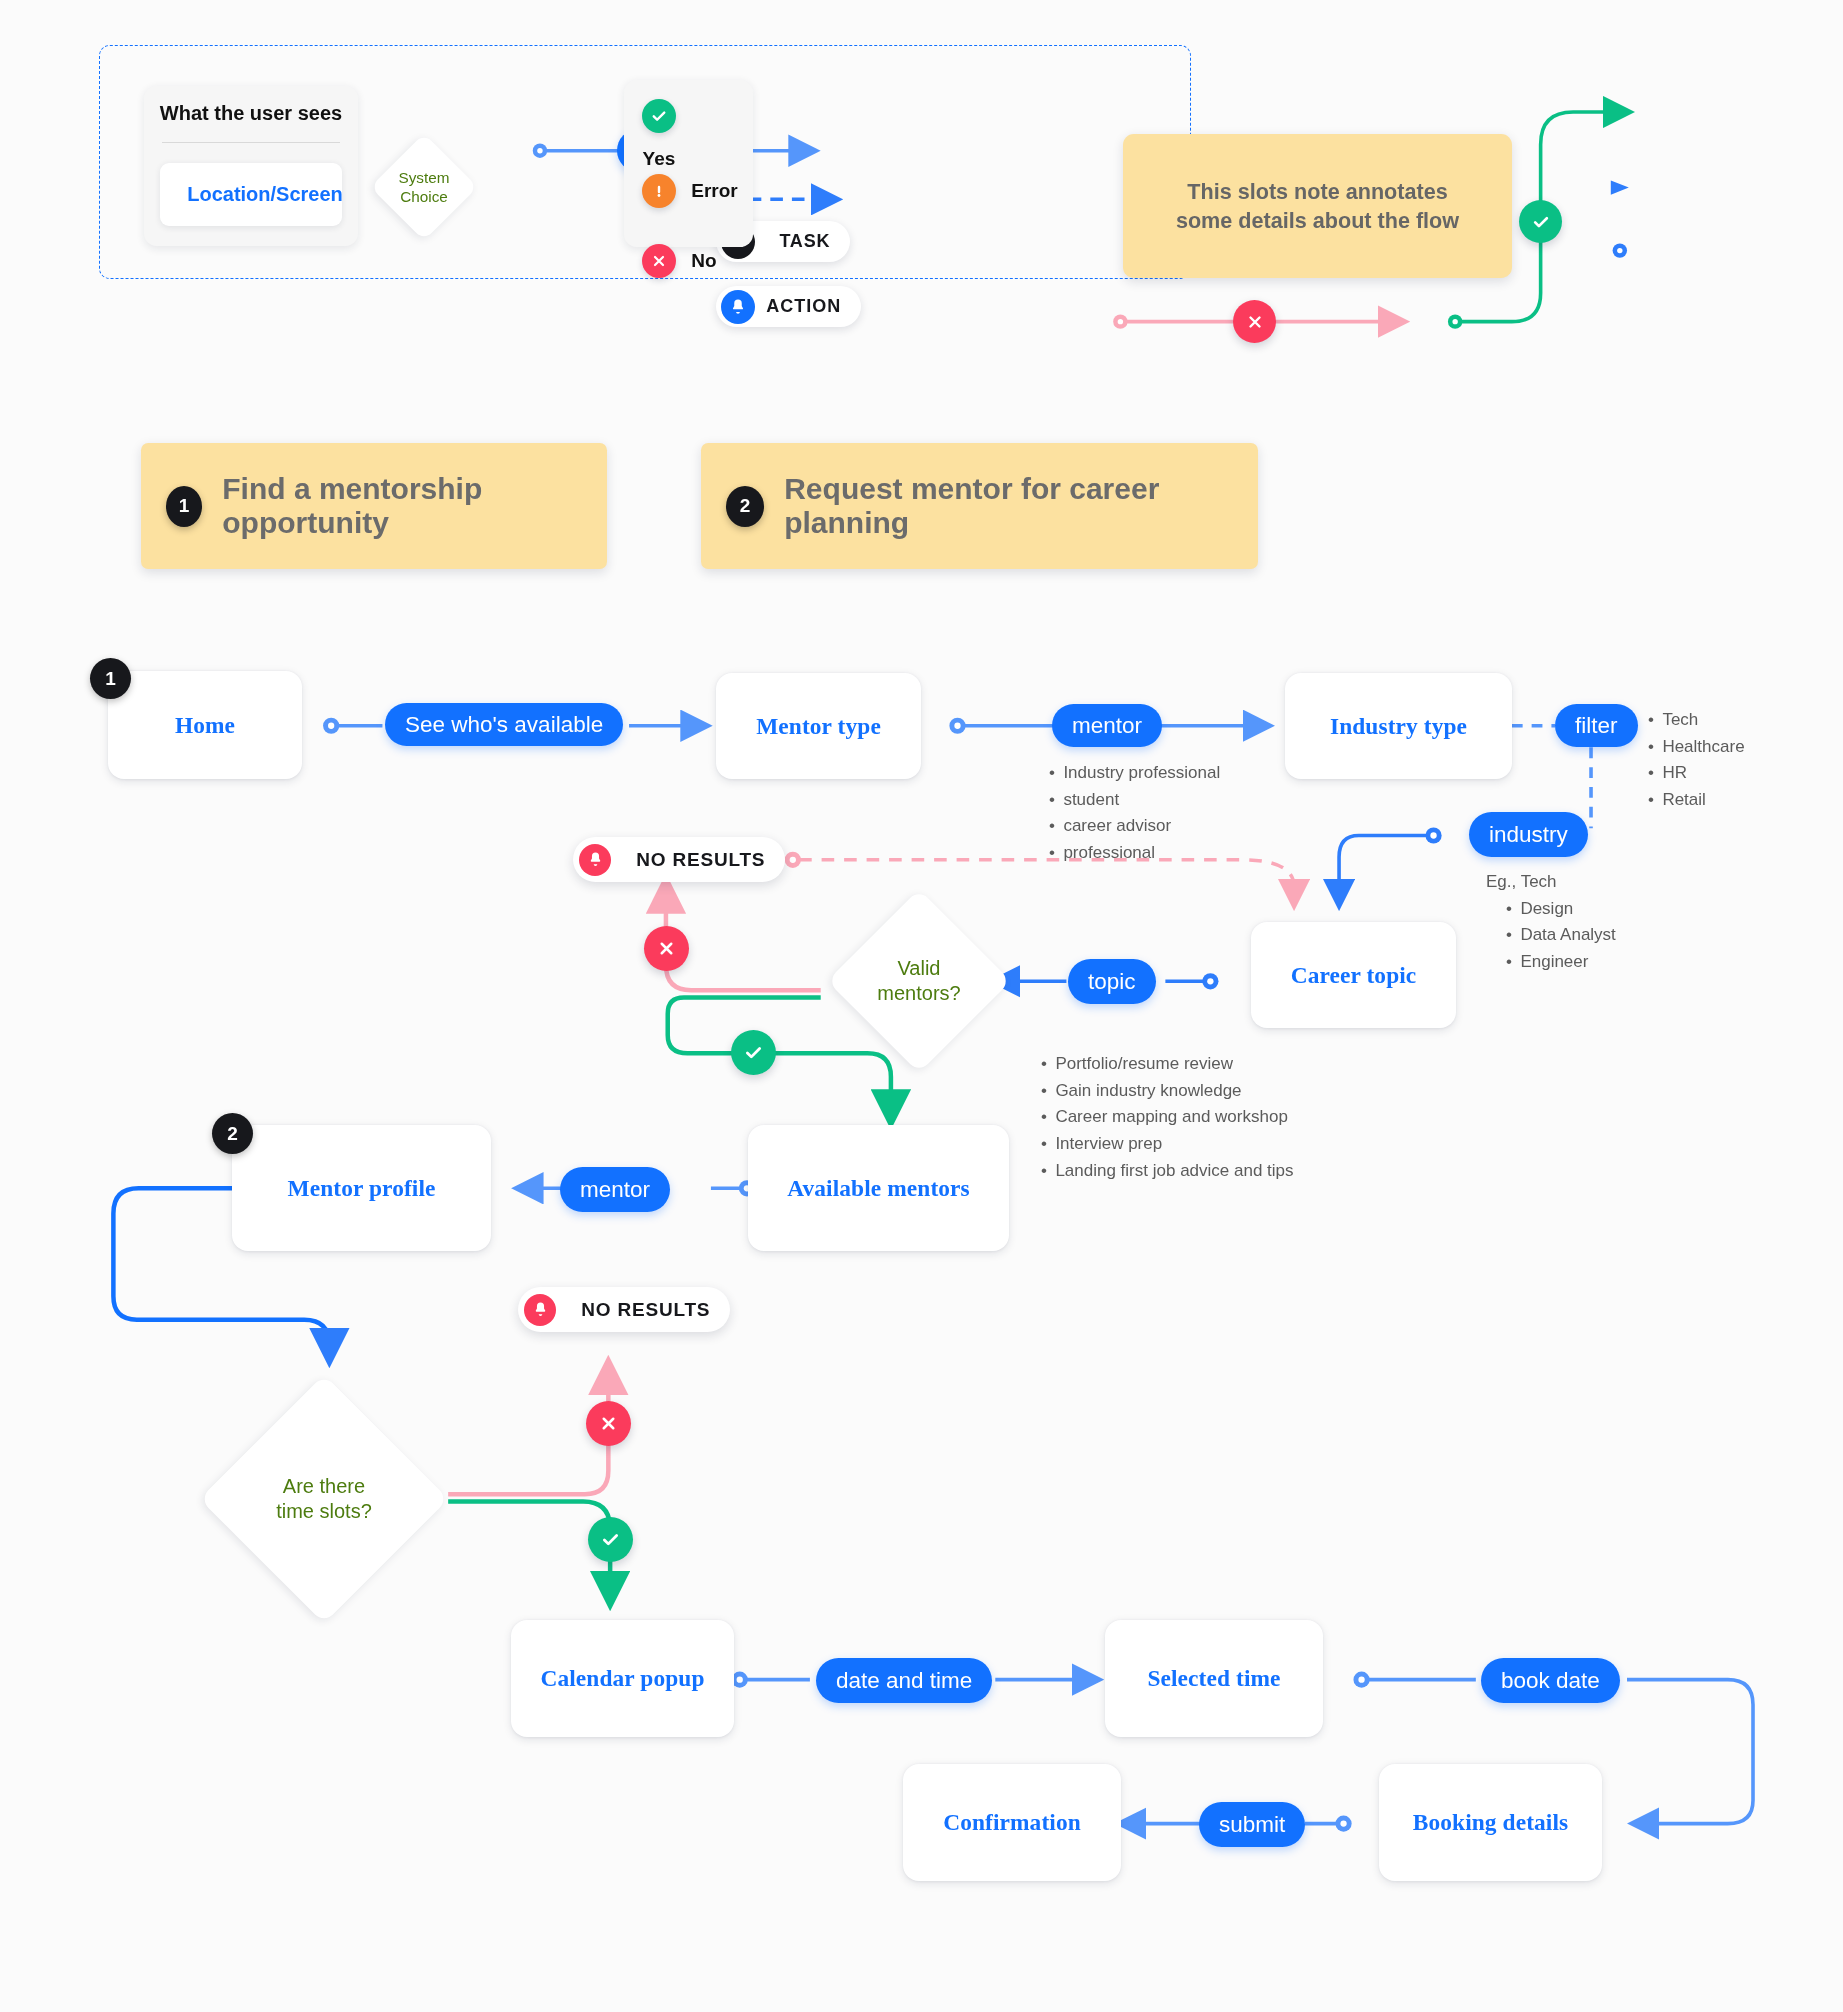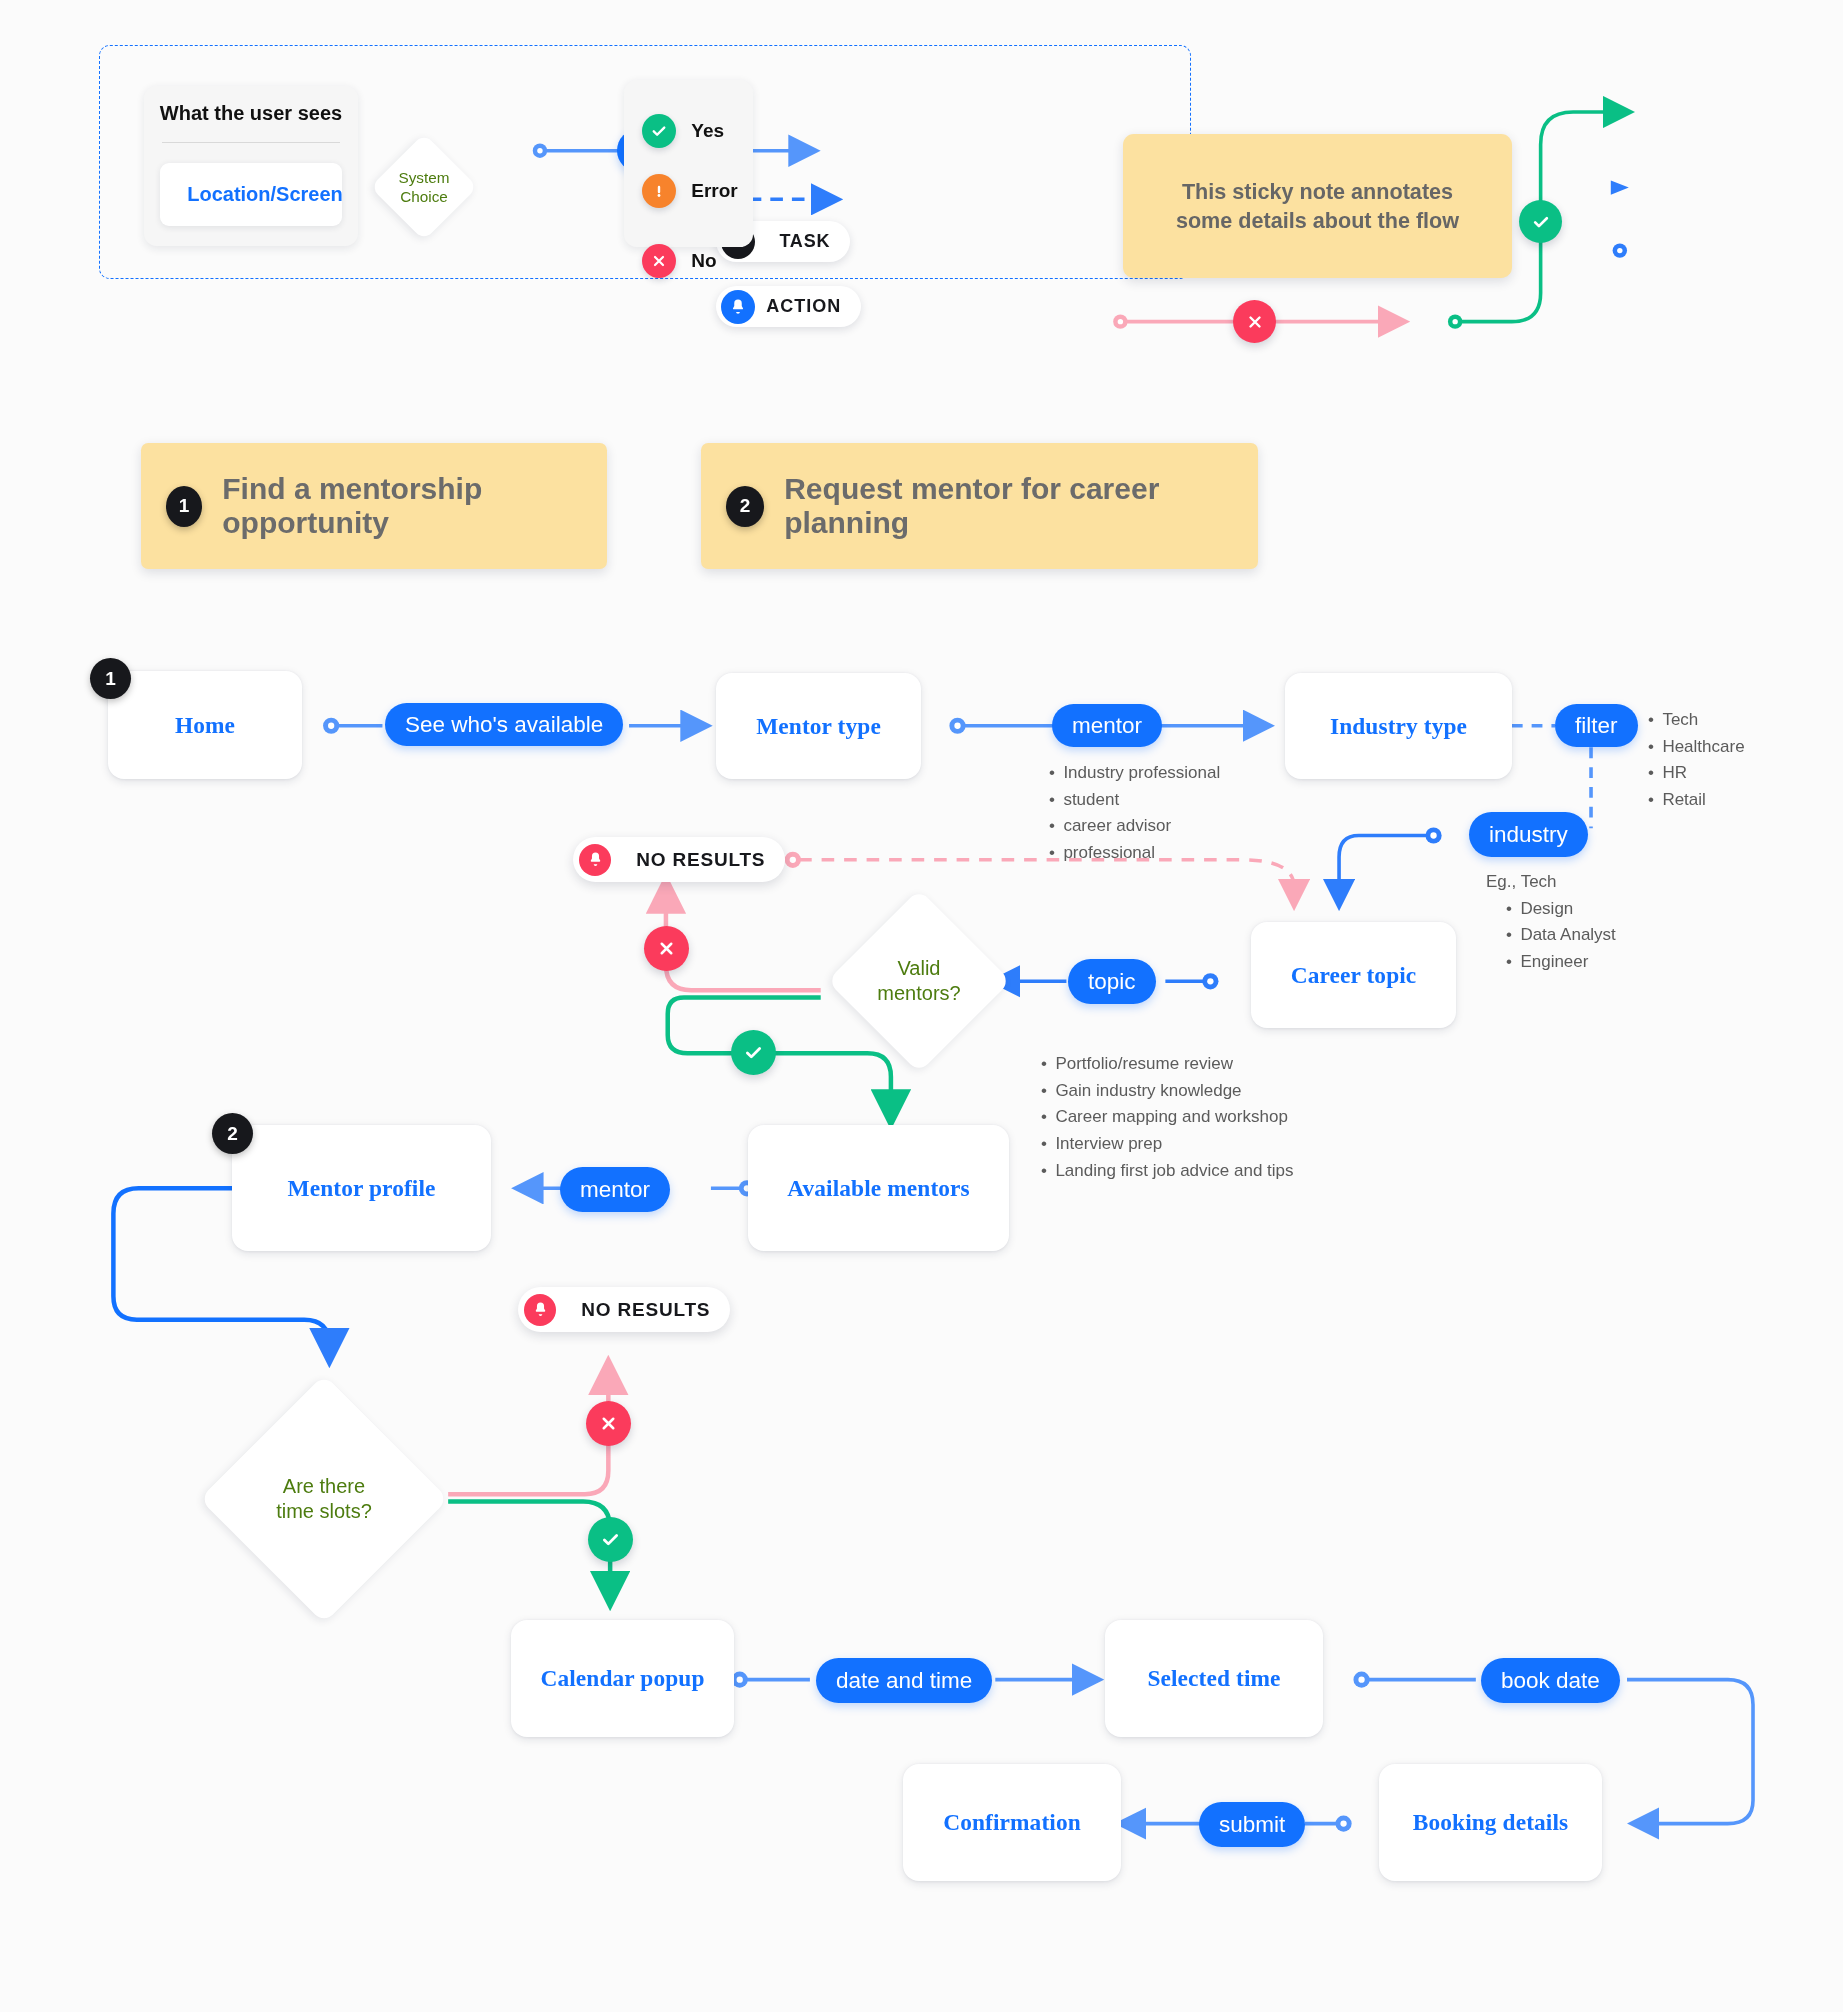--- a/index.html
+++ b/index.html
@@ -314,21 +314,21 @@
   <div class="action-chip" style="left:716px; top:286px;">
     <div class="bell">
       <svg width="18" height="18" viewBox="0 0 24 24" fill="#fff">
           <path d="M12 2a5 5 0 00-5 5v3.6l-1.6 2.9A1 1 0 006.3 15h11.4a1 1 0 00.9-1.5L17 10.6V7a5 5 0 00-5-5zm0 19a2.6 2.6 0 002.6-2.3H9.4A2.6 2.6 0 0012 21z"></path>
         </svg>
     </div>
     <div class="t">ACTION</div>
   </div>
 
   <div id="legend-status">
-    <div class="srow" style="top:34px;">
+    <div class="srow" style="top:19px;flex-direction:column;">
       <div class="sicon" style="background:#0ABF85;">
         <svg width="18" height="18" viewBox="0 0 24 24" fill="none" stroke="#fff" stroke-width="3.2" stroke-linecap="round" stroke-linejoin="round">
             <path d="M5 12.5l4.5 4.5L19 7.5"></path>
           </svg>
       </div>
       <div class="slabel">Yes</div>
     </div>
     <div class="srow" style="top:94px;">
       <div class="sicon" style="background:#F7832C;">
         <svg width="18" height="18" viewBox="0 0 24 24" fill="#fff">
@@ -343,21 +343,21 @@
         <svg width="16" height="16" viewBox="0 0 24 24" fill="none" stroke="#fff" stroke-width="3.2" stroke-linecap="round">
             <path d="M6 6l12 12M18 6L6 18"></path>
           </svg>
       </div>
       <div class="slabel">No</div>
     </div>
   </div>
 
   <div class="note-sticky" style="left:1123px; top:134px; width:389px; height:144px;">
     <div>
-      <div>This sticky note annotates</div>
+      <div>This slots note annotates</div>
       <div>some details about the flow</div>
     </div>
   </div>
 
   <div class="circ red" style="left:1233px; top:300px; width:43px; height:43px;">
     <svg width="18" height="18" viewBox="0 0 24 24" fill="none" stroke="#fff" stroke-width="3.2" stroke-linecap="round">
         <path d="M6 6l12 12M18 6L6 18"></path>
       </svg>
   </div>
   <div class="circ green" style="left:1519px; top:200px; width:43px; height:43px;">

